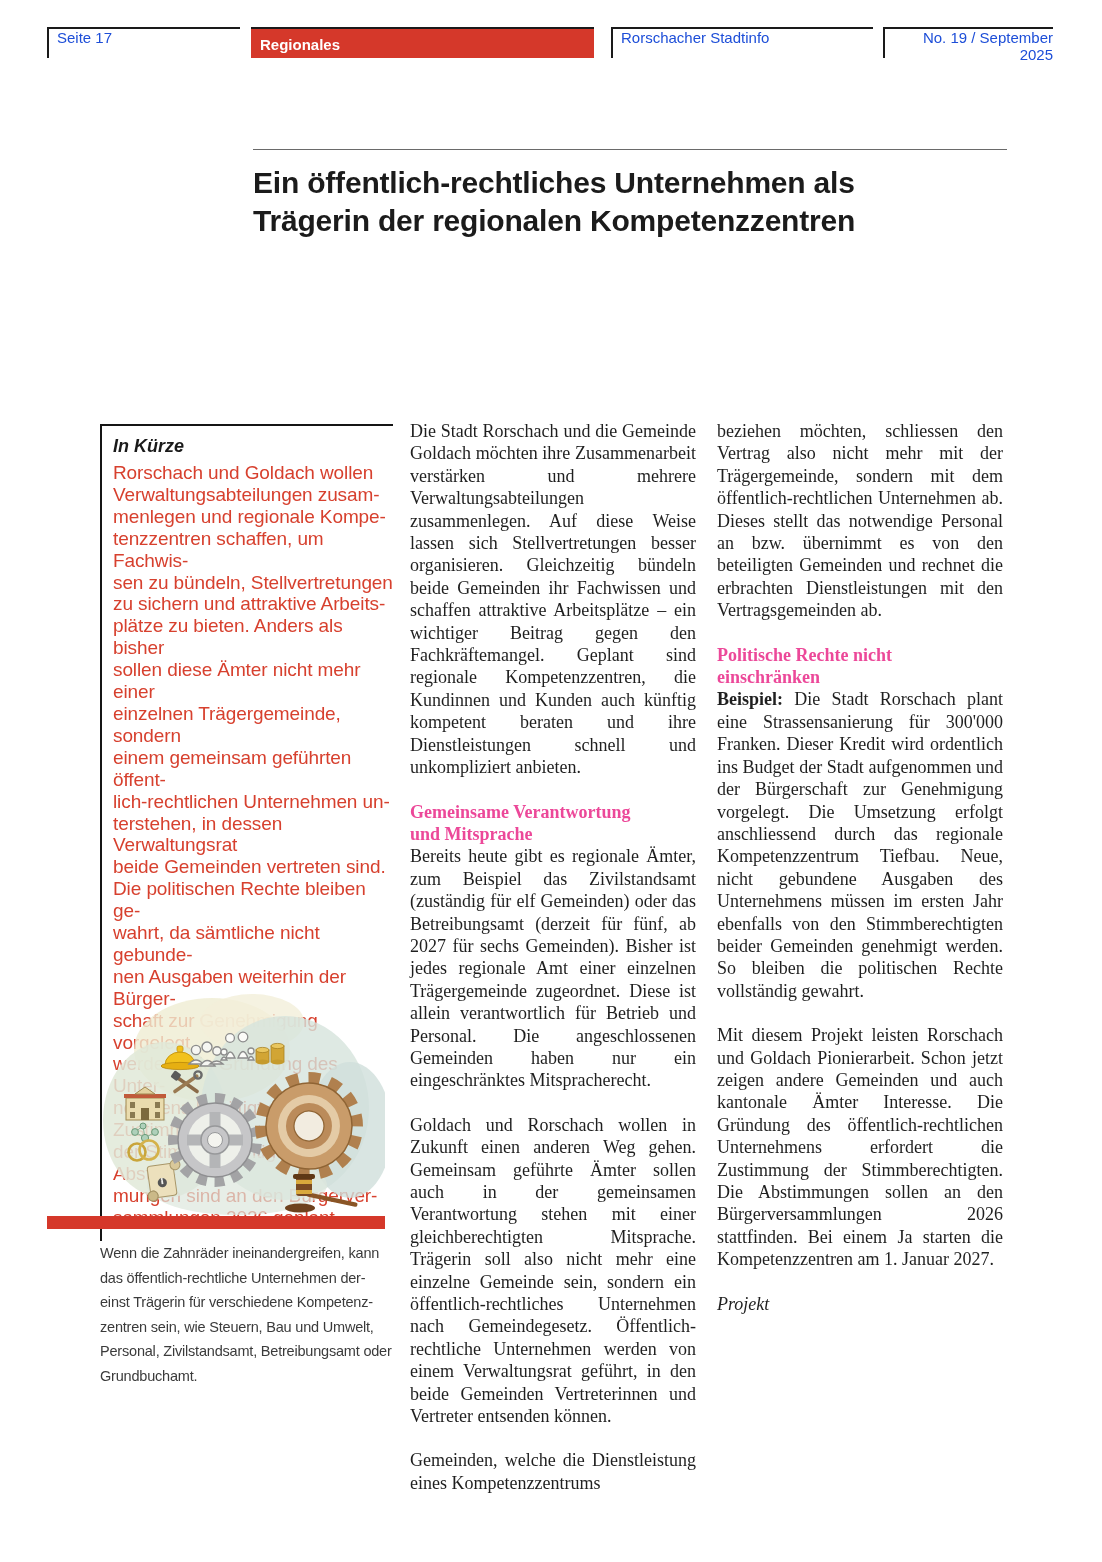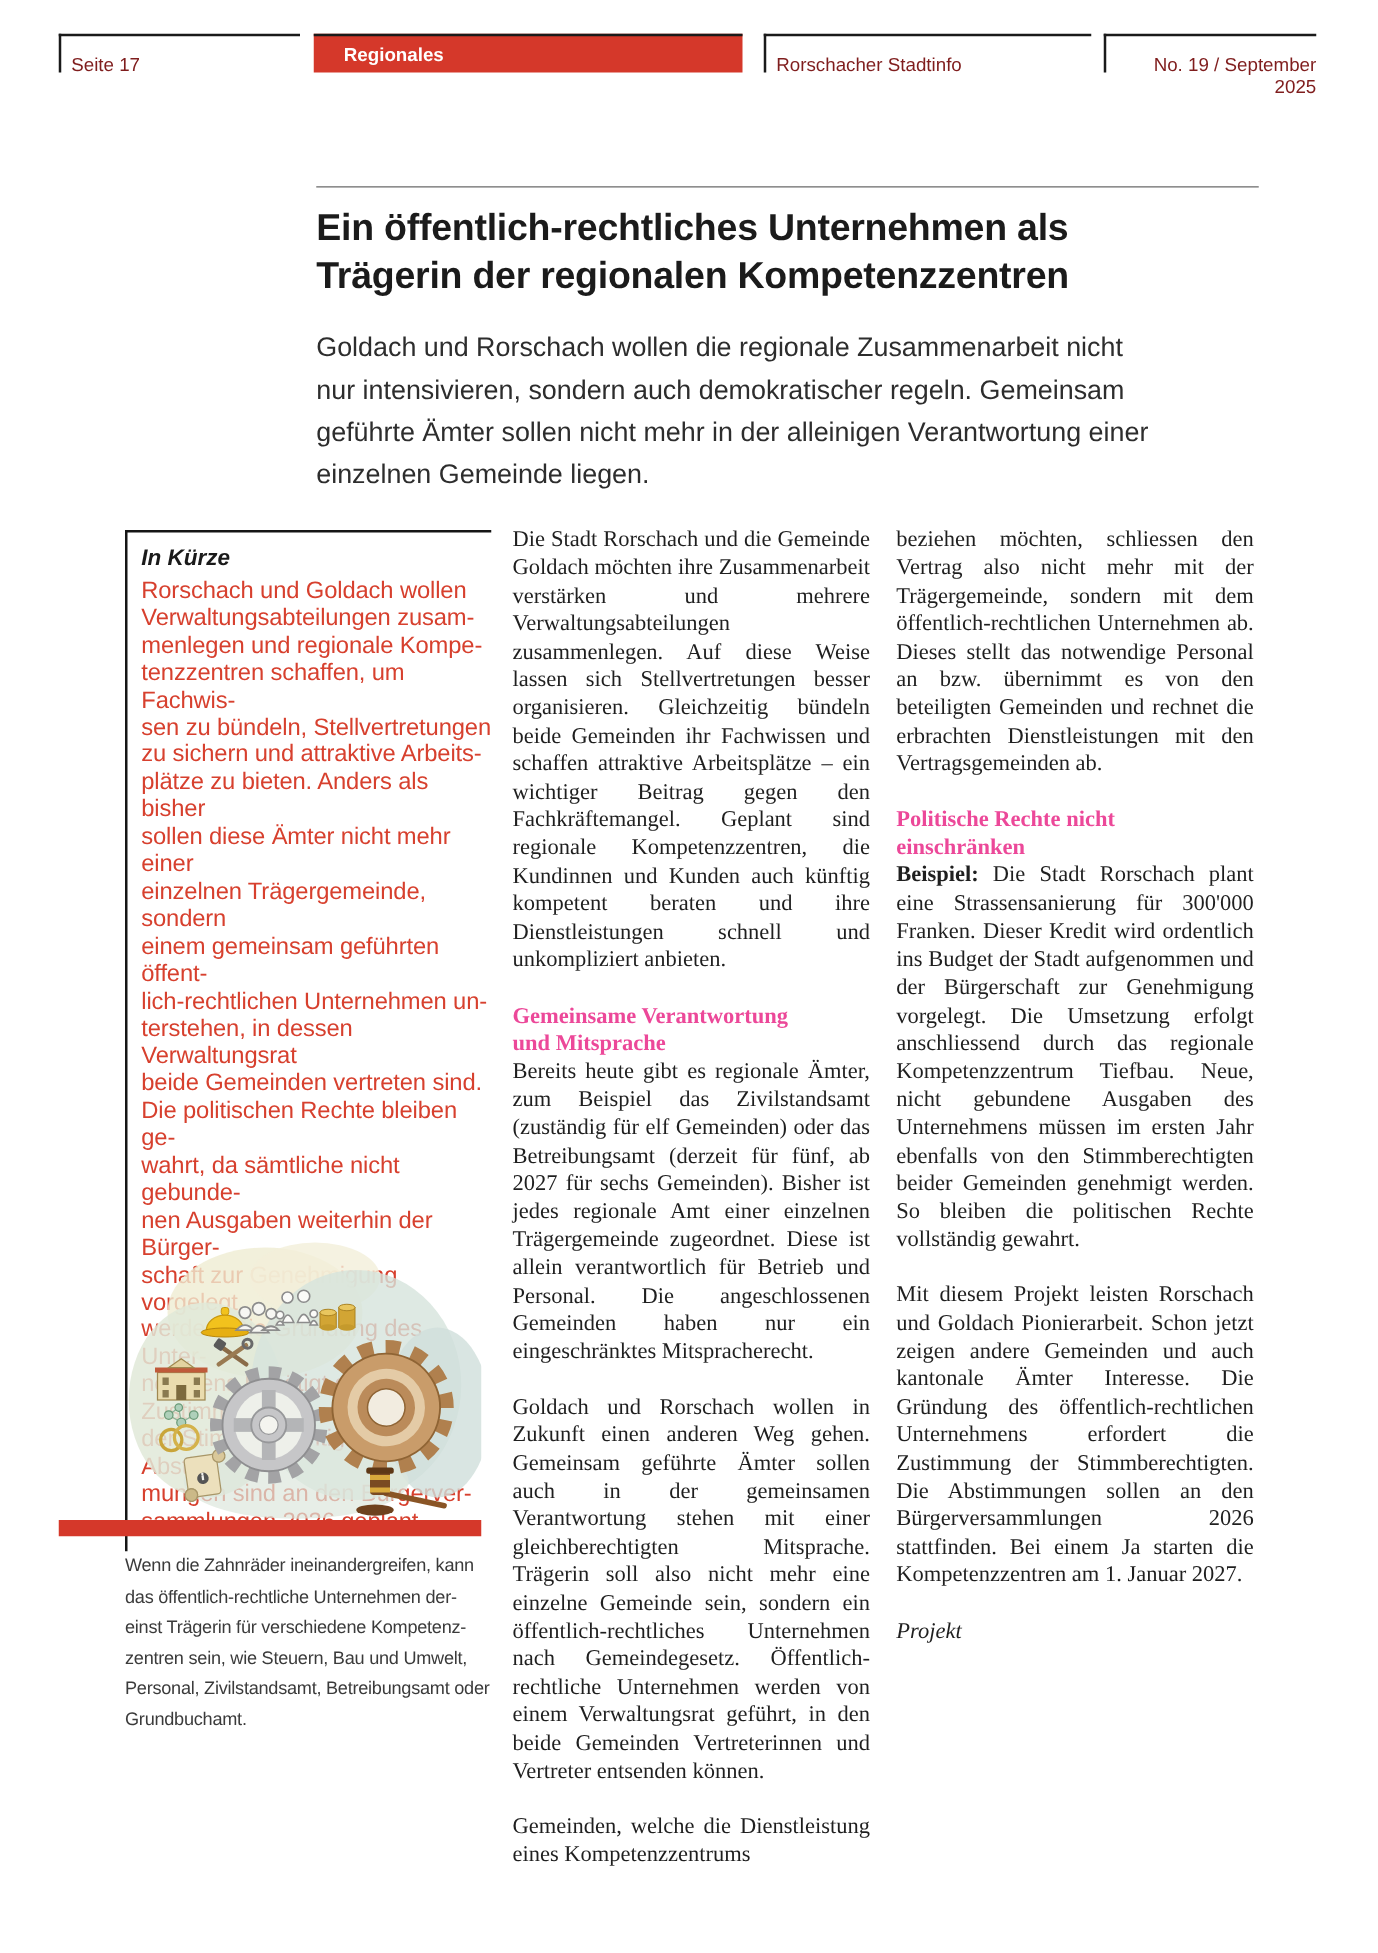--- a/index.html
+++ b/index.html
@@ -2,25 +2,25 @@
 <html lang="de"><head>
 <meta charset="utf-8">
 <style>
   html,body{margin:0;padding:0;background:#ffffff;}
   .page{
     position:relative;width:1102px;height:1562px;background:#ffffff;overflow:hidden;
     font-family:"Liberation Sans",sans-serif;color:#222;
   }
   
   .hseg{position:absolute;top:27px;height:31px;box-sizing:border-box;
-        border-top:2px solid #1a1a1a;font-size:15px;color:#7f1d1d;padding-top:15px;}
+        border-top:2px solid #1a1a1a;font-size:15px;color:#1d4ed8;padding-top:0;}
   .hseg.bracket{border-left:2px solid #1a1a1a;padding-left:8px;}
   .hseg-page{left:47px;width:193px;}
   .hseg-section{left:251px;width:343px;background:#d5382a;color:#ffffff;
-                font-weight:bold;padding-left:24px;padding-top:7px;}
+                font-weight:bold;padding-left:9px;padding-top:7px;}
   .hseg-pub{left:611px;width:262px;}
   .hseg-issue{left:883px;width:170px;text-align:right;}
   
   .headline-rule{position:absolute;left:253px;top:149px;width:754px;height:1px;background:#6a6a6a;}
   .article-title{position:absolute;left:253px;top:164px;width:760px;margin:0;
     font-size:30px;line-height:38px;font-weight:bold;letter-spacing:-0.2px;color:#1b1b1b;
     white-space:pre-line;}
   .article-lede{position:absolute;left:253px;top:262px;width:748px;margin:0;
     font-size:21.5px;line-height:33.8px;color:#2d2d2d;white-space:pre-line;}
   
@@ -52,24 +52,20 @@
 <div class="page">
 
   <div class="hseg hseg-page bracket">Seite 17</div>
   <div class="hseg hseg-section">Regionales</div>
   <div class="hseg hseg-pub bracket">Rorschacher Stadtinfo</div>
   <div class="hseg hseg-issue bracket">No. 19 / September 2025</div>
 
   <div class="headline-rule"></div>
   <h1 class="article-title">Ein öffentlich-rechtliches Unternehmen als
 Trägerin der regionalen Kompetenzzentren</h1>
-  <p class="article-lede">Goldach und Rorschach wollen die regionale Zusammenarbeit nicht
-nur intensivieren, sondern auch demokratischer regeln. Gemeinsam
-geführte Ämter sollen nicht mehr in der alleinigen Verantwortung einer
-einzelnen Gemeinde liegen.</p>
 
   <div class="inkuerze">
     <h3>In Kürze</h3>
     <p class="red-text">Rorschach und Goldach wollen
 Verwaltungsabteilungen zusam-
 menlegen und regionale Kompe-
 tenzzentren schaffen, um Fachwis-
 sen zu bündeln, Stellvertretungen
 zu sichern und attraktive Arbeits-
 plätze zu bieten. Anders als bisher

